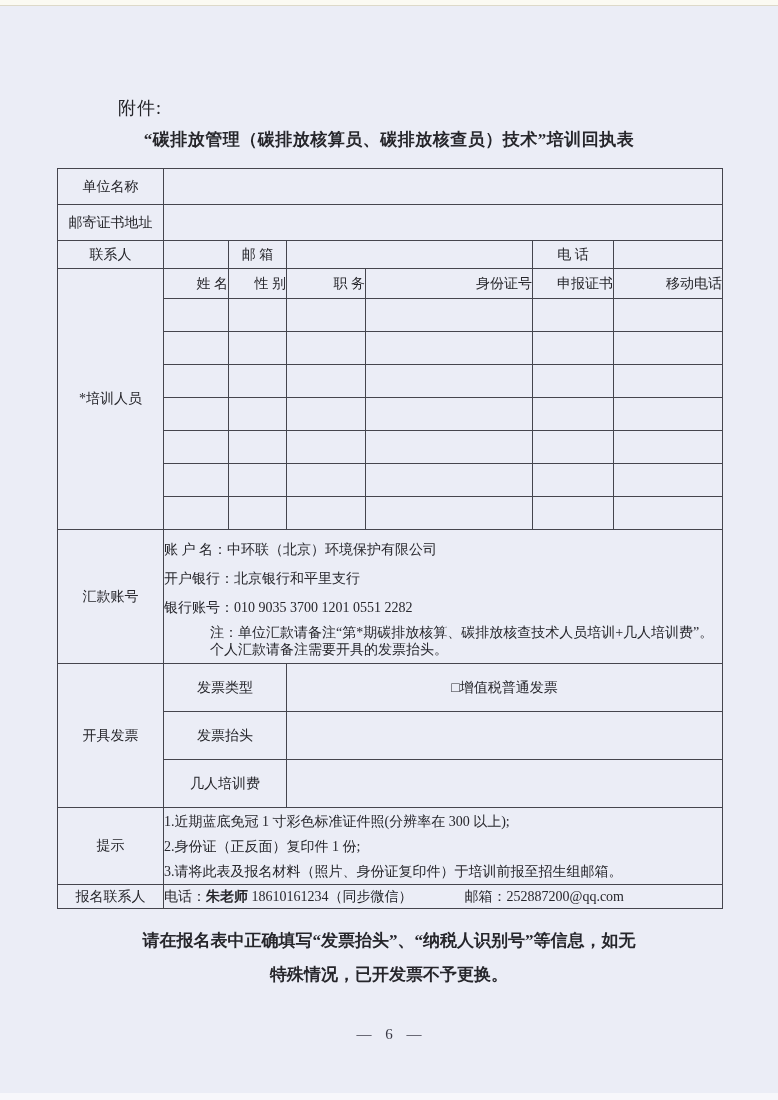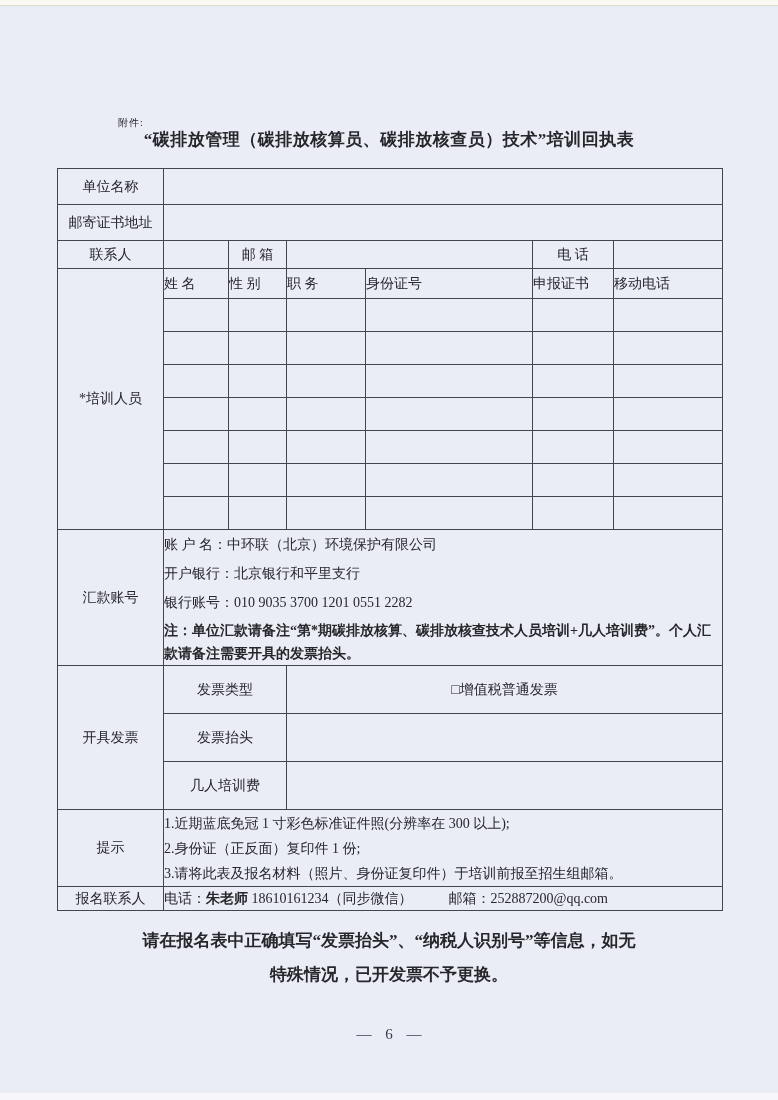--- a/index.html
+++ b/index.html
@@ -13,46 +13,46 @@
   .top-strip{
     position:absolute;left:0;top:0;width:778px;height:5px;
     background:#fbfaf2;border-bottom:1px solid #ddd9c9;
   }
   .bottom-strip{
     position:absolute;left:0;bottom:0;width:778px;height:7px;
     background:#f7f7fb;
   }
   .attachment{
     position:absolute;left:118px;top:96px;
-    font-size:10px;letter-spacing:1px;margin-top:20px;
+    font-size:18px;letter-spacing:1px;
   }
   .doc-title{
     position:absolute;left:0;top:128px;width:778px;
     text-align:center;font-weight:bold;font-size:17px;
     letter-spacing:0.5px;
   }
   table.form-table{
     position:absolute;left:57px;top:168px;
     width:665px;border-collapse:collapse;table-layout:fixed;
   }
   table.form-table td,table.form-table th{
     border:1.5px solid #45454d;
     font-size:14px;font-weight:normal;
     padding:0;vertical-align:middle;
     overflow:hidden;
   }
   td.lbl{text-align:center;}
-  th.hd{text-align:left;margin-top:20px;}
+  th.hd{text-align:right;margin-top:20px;}
   td.content{padding:6px 8px 6px 10px;text-align:left;}
   .remit-line{line-height:29px;white-space:nowrap;}
-  .remit-note{font-weight:bold;line-height:23px;margin-top:2px;}
+  .remit-note{font-weight:normal;line-height:17px;margin-top:2px;margin-left:46px;}
   td.center-val{text-align:center;}
   .tip-line{line-height:25px;white-space:nowrap;}
   .bold{font-weight:bold;}
-  .email-span{margin-left:36px;}
+  .email-span{margin-left:52px;}
   .warning{
     position:absolute;left:0;top:924px;width:778px;
     text-align:center;font-weight:bold;font-size:17px;
     line-height:34px;
   }
   .warning .uline{text-underline-offset:4px;}
   .page-number{
     position:absolute;left:0;top:1026px;width:778px;
     text-align:center;font-size:15px;color:#3a3a46;
     word-spacing:10px;

